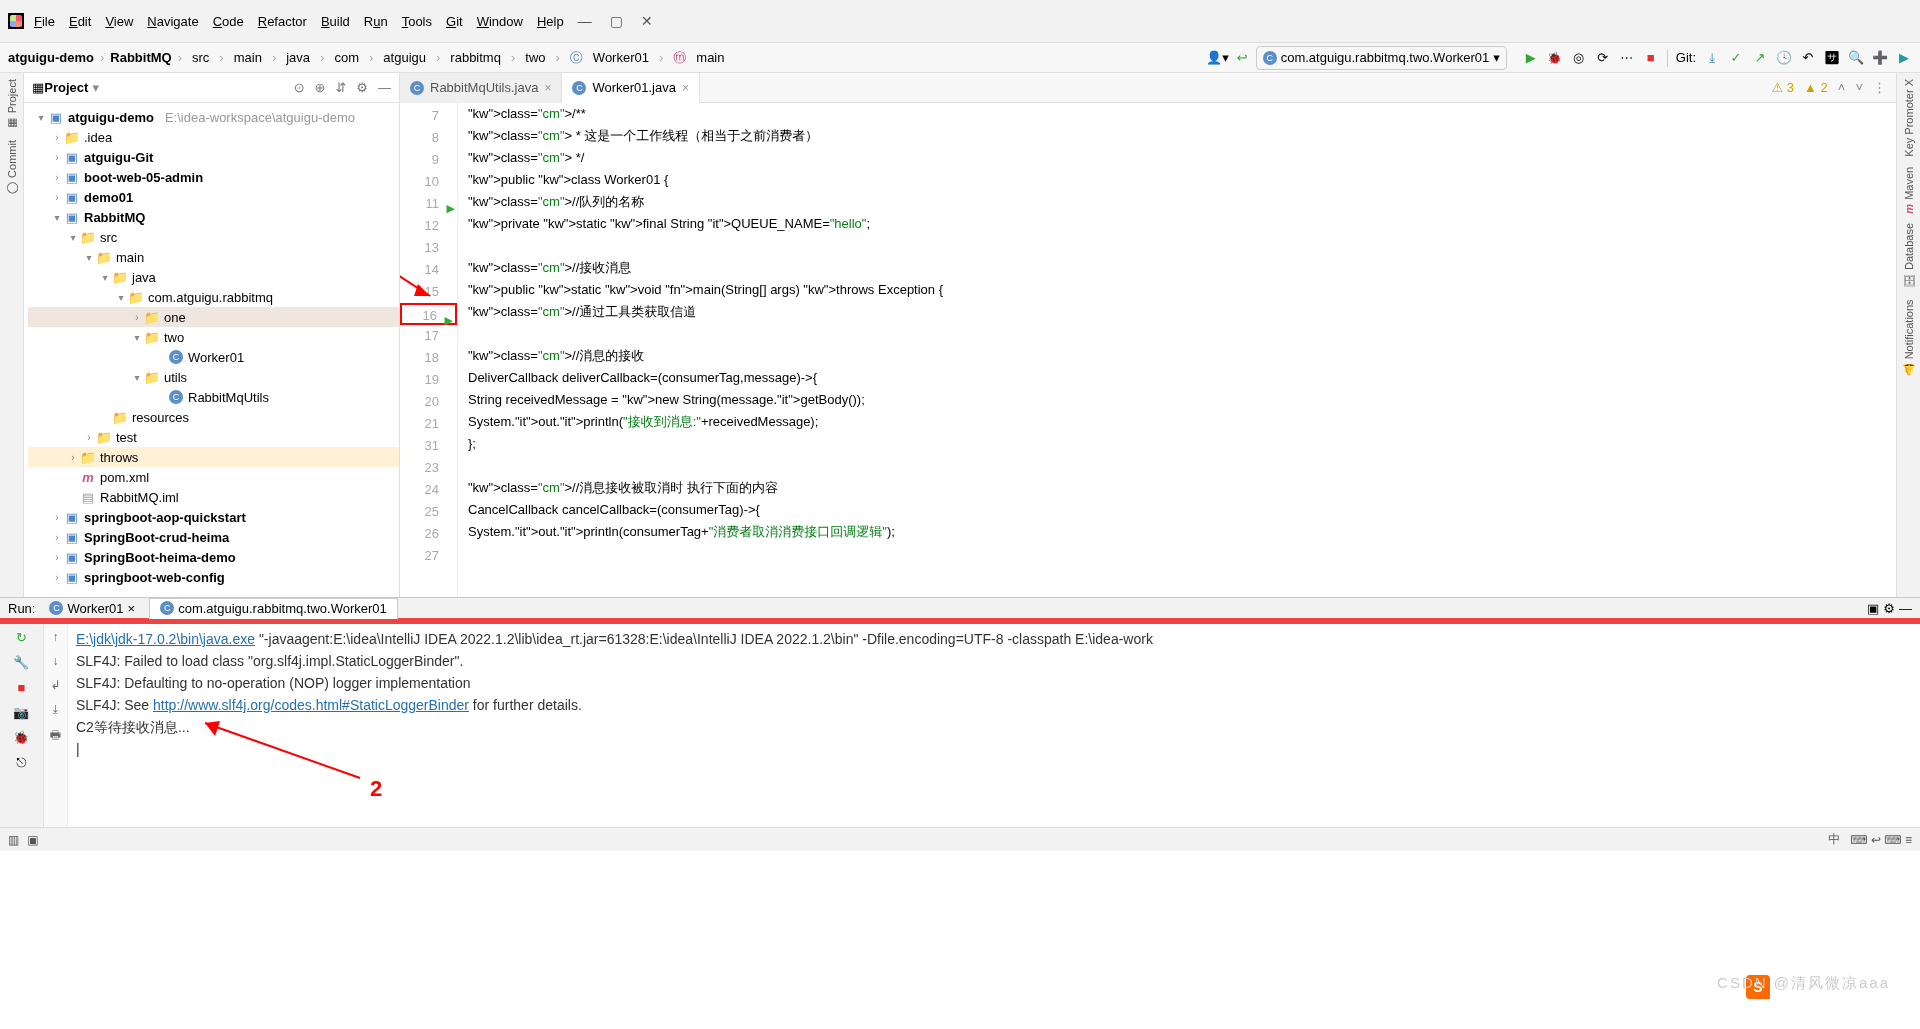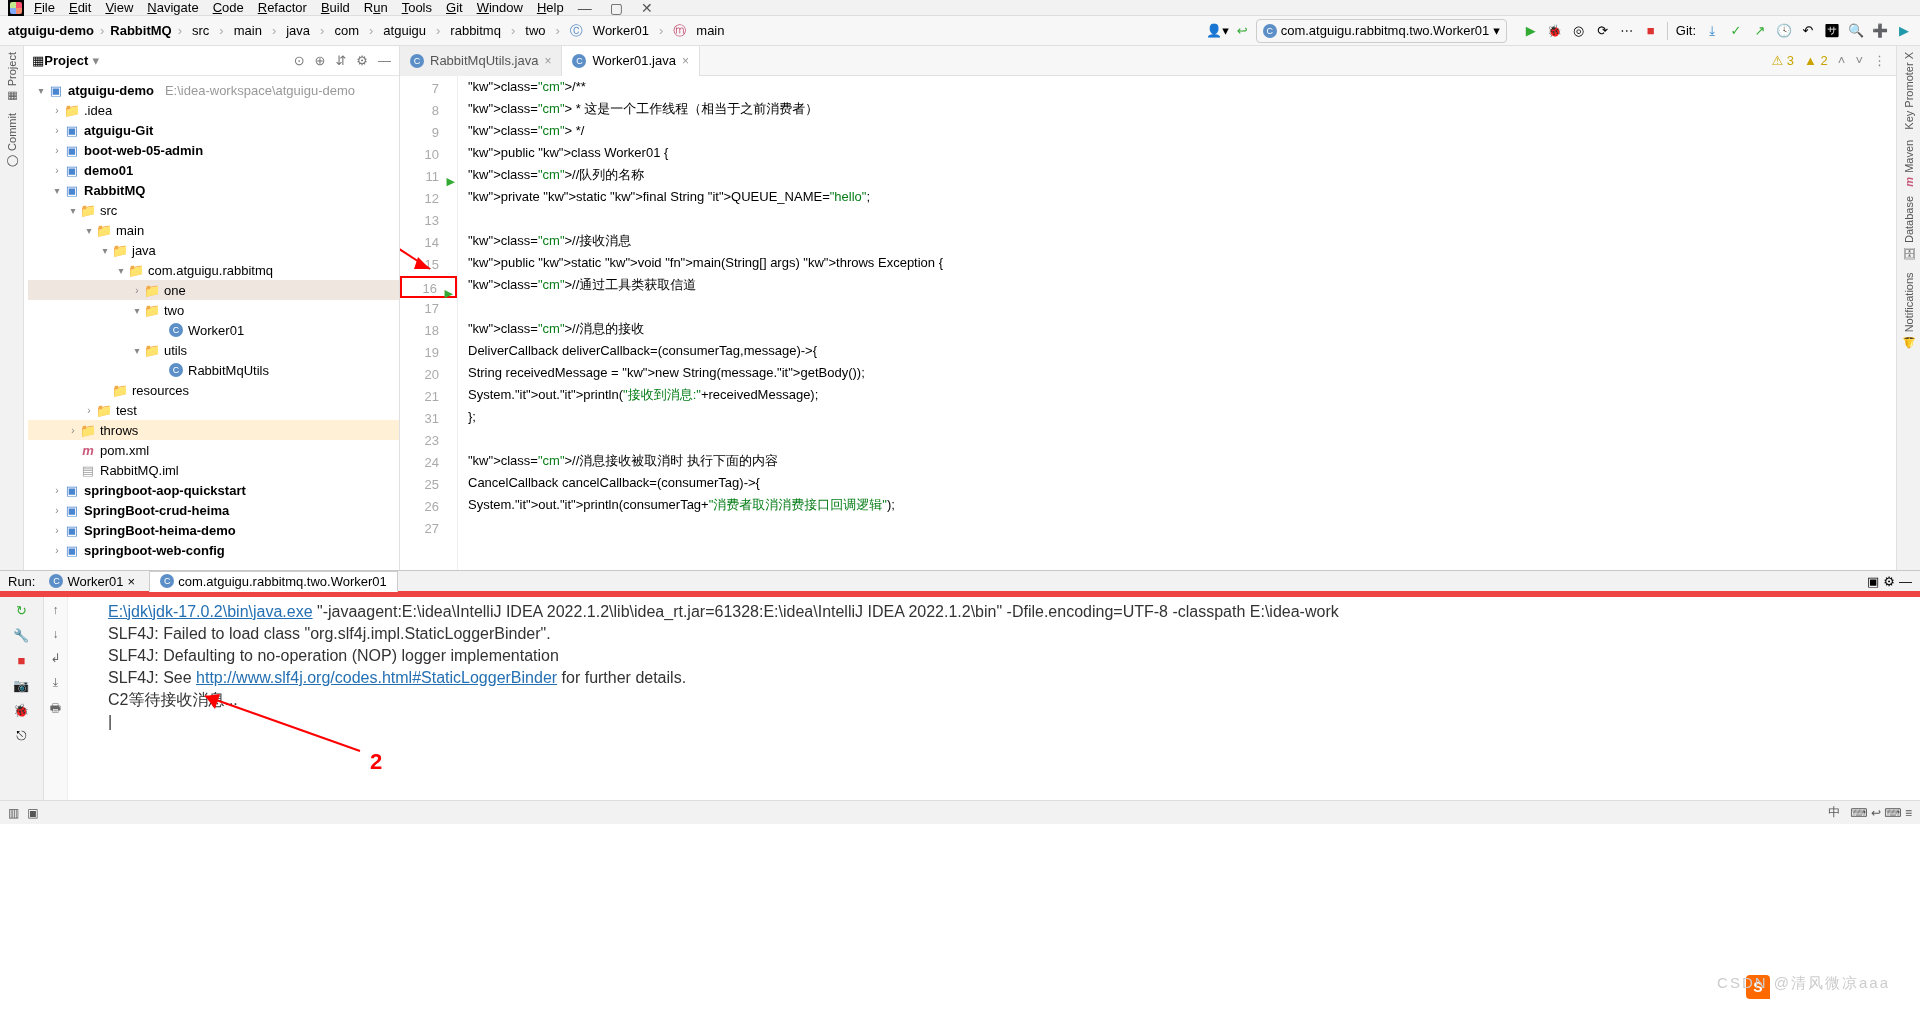--- a/index.html
+++ b/index.html
@@ -1,17 +1,17 @@
 <!DOCTYPE html>
 <html><head>
 <meta charset="utf-8">
 <style>
 * { margin: 0; padding: 0; box-sizing: border-box; font-family: "Segoe UI", Arial, sans-serif; }
 body { width: 1920px; height: 1029px; background: #fff; font-size: 13px; color: #000; overflow: hidden; position: relative; }
-.menubar { height: 16px; display: flex; align-items: center; padding: 0 8px; background: #f2f2f2; border-bottom: 1px solid #ddd; }
+.menubar { height: 43px; display: flex; align-items: center; padding: 0 8px; background: #f2f2f2; border-bottom: 1px solid #ddd; }
 .menubar .logo { width: 16px; height: 16px; margin-right: 10px; display: inline-block; background: #000; position: relative; }
 .menubar .logo::before { content:''; position:absolute; inset:2px; background:conic-gradient(#ff5370 0 25%, #f78c6c 0 50%, #82aaff 0 75%, #c3e88d 0); border-radius:2px; }
 .menubar span.m { margin-right: 14px; cursor: default; }
 .menubar span.m u { text-decoration: underline; }
 .menubar .wtitle { flex:1; text-align:center; color:#777; }
 .menubar .winbtns { display:flex; gap:18px; color:#555; font-size:14px; }
 .navbar { height: 30px; display:flex; align-items:center; padding:0 8px; background:#f7f7f7; border-bottom:1px solid #e0e0e0; }
 .crumb { display:flex; align-items:center; gap:2px; }
 .crumb span { padding:0 4px; }
 .crumb .sep { color:#aaa; }
@@ -56,21 +56,21 @@
 .code { font-family:Consolas,monospace; font-size:13px; line-height:22px; padding-left:10px; }
 .str { color:#067d17; }
 .annotation { position:absolute; color:red; font-weight:bold; font-size:22px; z-index:20; }
 .bottom-panel { height:230px; border-top:1px solid #c8c8c8; display:flex; flex-direction:column; background:#fff; position:relative; }
 .run-tabs { height:26px; display:flex; align-items:center; padding:0 8px; background:#f2f2f2; border-bottom:6px solid #ef4444; gap:4px; }
 .run-tabs .rtab { padding:2px 10px; display:flex; align-items:center; gap:4px; }
 .run-tabs .rtab.active { background:#fff; border:1px solid #ccc; border-bottom:1px solid #fff; }
 .run-body { flex:1; display:flex; overflow:hidden; }
 .run-left { width:44px; background:#f2f2f2; border-right:1px solid #e0e0e0; display:flex; flex-direction:column; align-items:center; padding-top:6px; gap:10px; }
 .run-left2 { width:24px; background:#f9f9f9; border-right:1px solid #eee; display:flex; flex-direction:column; align-items:center; padding-top:6px; gap:10px; font-size:12px; color:#666; }
-.console { flex:1; font-family:Consolas,monospace; font-size:16px; line-height:22px; padding:4px 8px; white-space:pre; overflow:auto; color:#333;margin-left:32px; }
+.console { flex:1; font-family:Consolas,monospace; font-size:14px; line-height:22px; padding:4px 8px; white-space:pre; overflow:auto; color:#333; }
 .console .lnk { color:#2470b3; text-decoration:underline; }
 .statusbar { height:24px; background:#f2f2f2; border-top:1px solid #ddd; display:flex; align-items:center; padding:0 8px; font-size:12px; color:#555; }
 .statusbar .right { margin-left:auto; display:flex; gap:10px; align-items:center; }
 .watermark { position:absolute; right:30px; bottom:36px; color:#ccc; font-size:15px; letter-spacing:2px; pointer-events:none; }
 .sqbadge { position:absolute; right:150px; bottom:30px; width:24px; height:24px; background:#ff6a00; border-radius:4px 4px 0 4px; display:flex; align-items:center; justify-content:center; color:#fff; font-weight:bold; font-size:14px; }
 i.green-play::before{content:'▶'; color:#3a3;}
 i.bug::before{content:'🐞'; font-size:12px;}
 i.stop::before{content:'■'; color:#d33;}
 .redbox { border:2px solid red !important; }
 svg.arrsvg line{stroke:red;stroke-width:2;}

